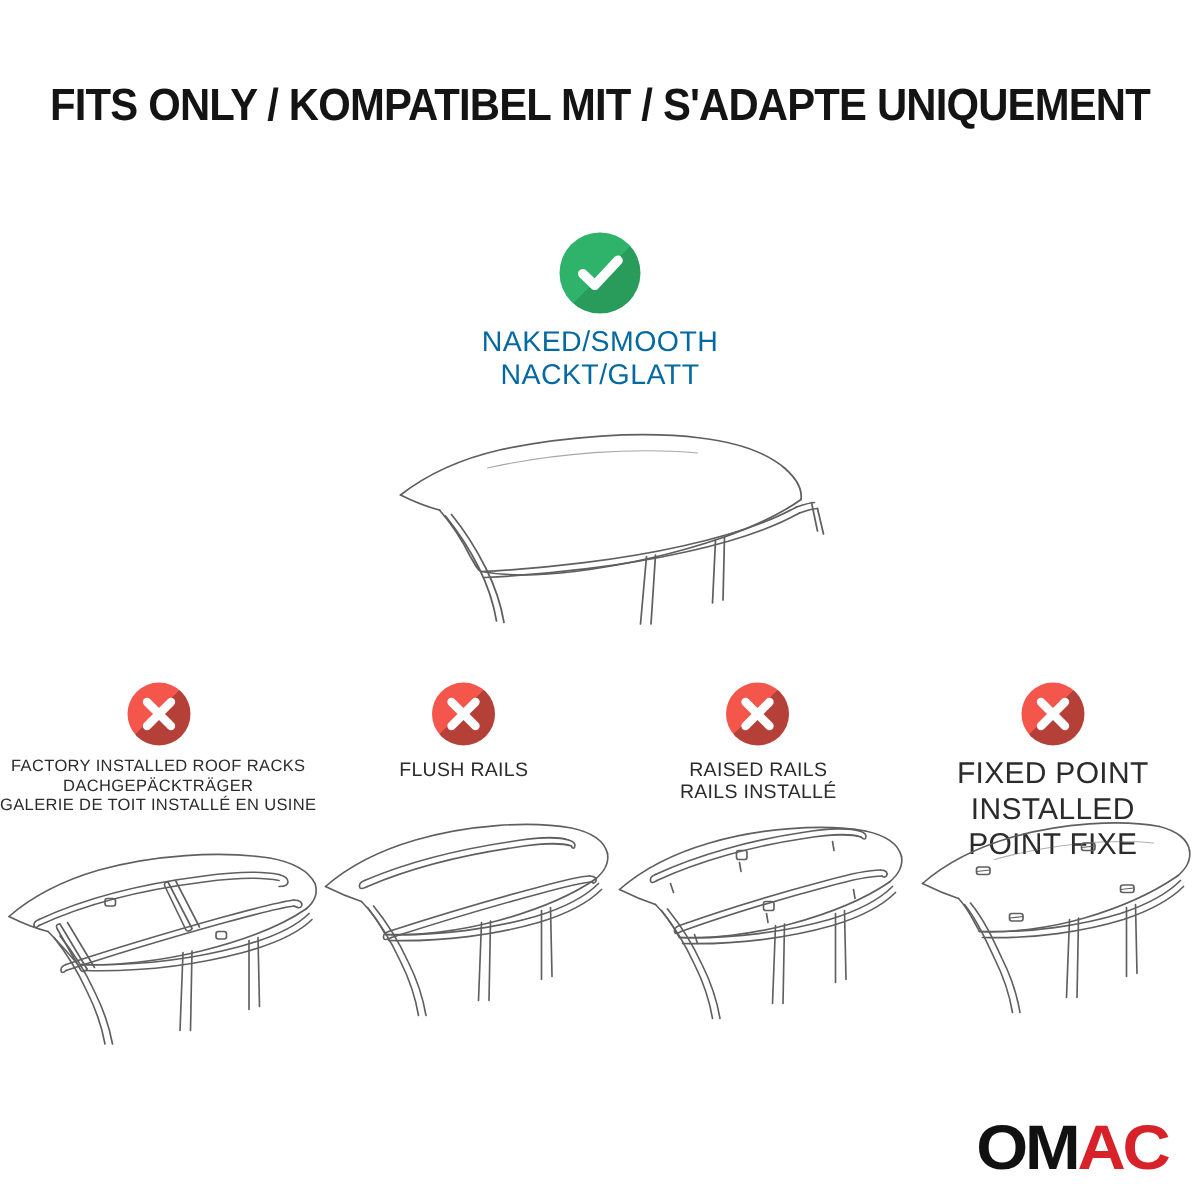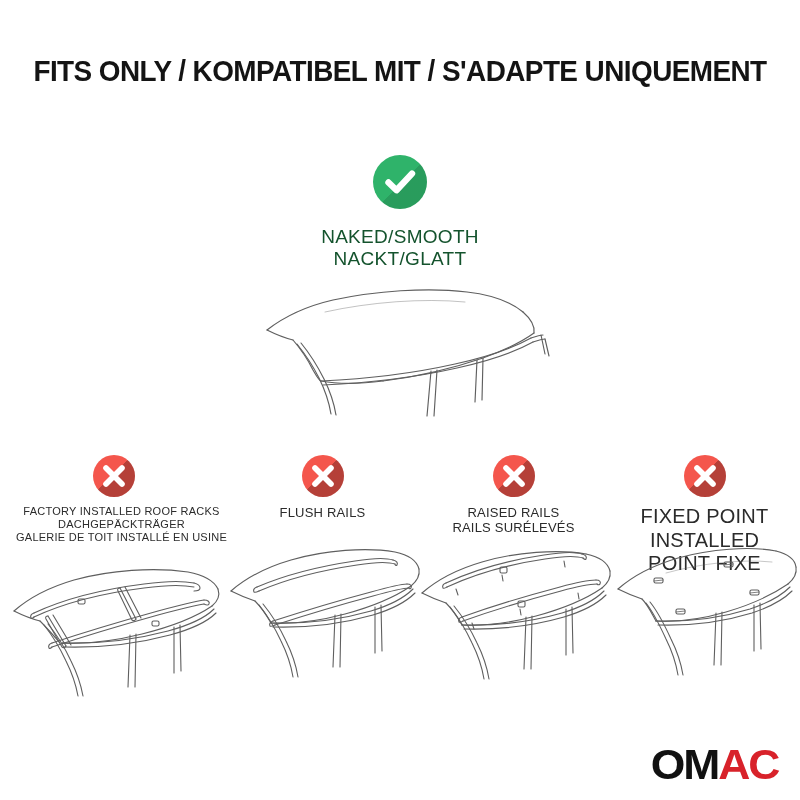--- a/index.html
+++ b/index.html
@@ -58,25 +58,25 @@
   }
   .badge.green .shadow {
     background: linear-gradient(135deg, rgba(0,0,0,0) 52%, rgba(0,0,0,0.13) 52%);
   }
   .badge.red .shadow {
     background: linear-gradient(135deg, rgba(0,0,0,0) 47%, rgba(0,0,0,0.26) 47%);
   }
   .badge svg { position: absolute; inset: 0; }
 
   .label-group {
-    margin-top: 17px;
+    margin-top: 9px;
     line-height: 1.18;
     font-size: 19px;
     letter-spacing: 0.3px;
-    color: #14532d;
+    color: #0369a1;
     font-weight: normal;
   }
   .label-group div { white-space: nowrap; }
 
   
   #ok-roof {
     position: absolute;
     top: 278px;
     left: 255px;
     width: 300px;
@@ -97,21 +97,21 @@
     position: relative;
   }
   .col .caption {
     margin-top: 8px;
     line-height: 1.18;
     color: #2b2b2b;
   }
   .col .caption div { white-space: nowrap; }
 
   
-  .col.c0 .caption { font-size: 11px; letter-spacing: 0.25px; padding-left: 16px; }
+  .col.c0 .caption { font-size: 11px; letter-spacing: 0.25px; }
   .col.c1 .caption,
   .col.c2 .caption { font-size: 13px; letter-spacing: 0.2px; }
   .col.c3 .caption { font-size: 20px; letter-spacing: 0.2px; }
 
   .col .roof {
     position: absolute;
     left: 50%;
     transform: translateX(-50%);
   }
   .col.c0 .roof { top: 92px;  width: 220px; height: 150px; }
@@ -300,21 +300,21 @@
       <div class="shadow"></div>
       <svg viewBox="0 0 42 42" xmlns="http://www.w3.org/2000/svg" aria-hidden="true">
         <g stroke="#ffffff" stroke-width="5.6" stroke-linecap="round">
           <line x1="13" y1="13" x2="29" y2="29"></line>
           <line x1="29" y1="13" x2="13" y2="29"></line>
         </g>
       </svg>
     </div>
     <div class="caption">
       <div>RAISED RAILS</div>
-      <div>RAILS SURÉLEVÉS</div>
+      <div>RAILS INSTALLÉ</div>
     </div>
     <div class="roof">
       <svg class="roof-svg" viewBox="0 0 200 150" xmlns="http://www.w3.org/2000/svg" aria-hidden="true">
         <g fill="none" stroke="#5f5f5f" stroke-width="1.1" stroke-linecap="round" stroke-linejoin="round">
 
           <path d="M8 58 C24 44 44 34 68 27 C102 17 144 14 172 19"></path>
           <path d="M172 19 C186 22 194 28 196 36"></path>
           <path d="M196 36 C197 42 194 48 188 53"></path>
           <path d="M188 53 C172 64 148 74 122 81 C96 88 68 91 48 90"></path>
           <path d="M8 58 C16 62 26 66 32 68"></path>

